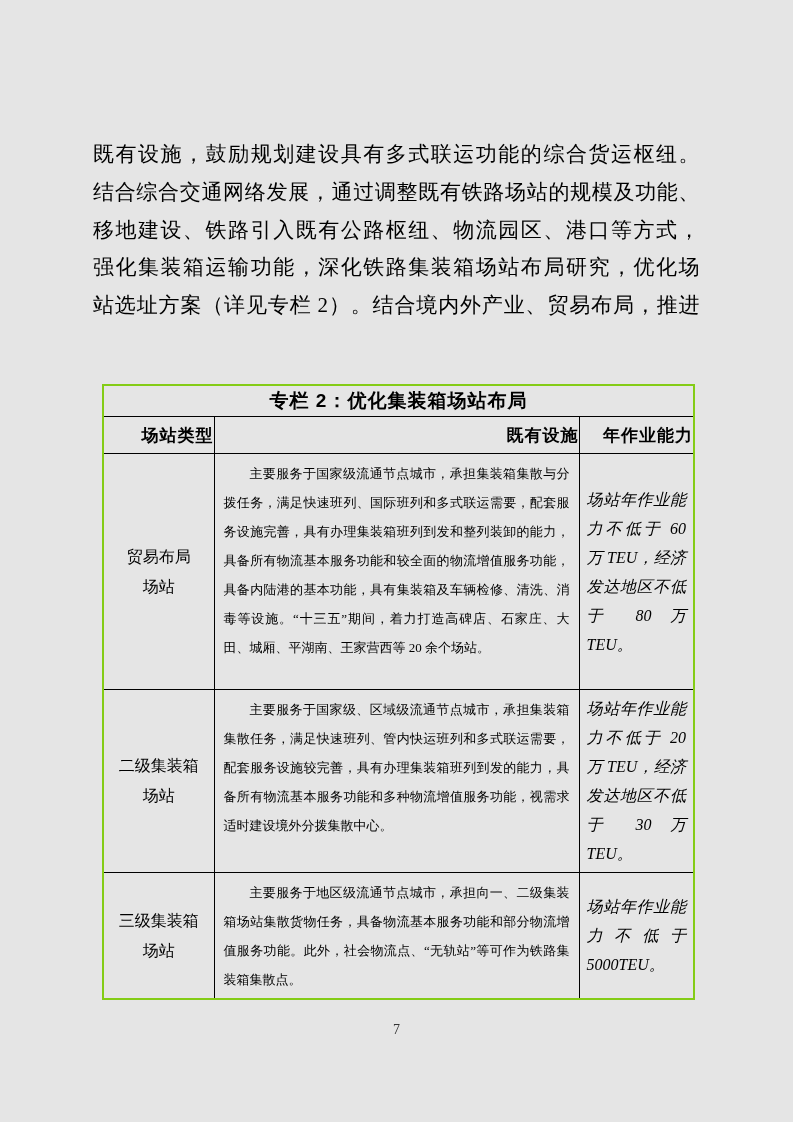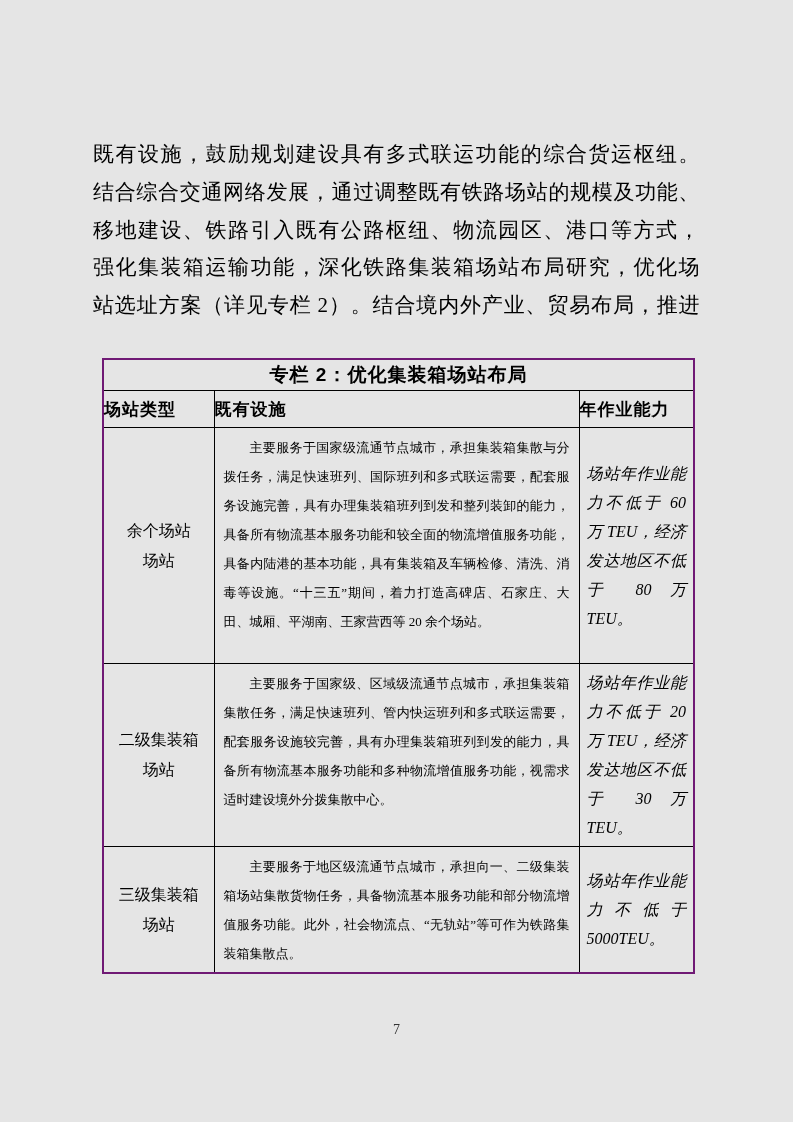--- a/index.html
+++ b/index.html
@@ -28,43 +28,43 @@
     text-align-last: justify;
     white-space: normal;
     overflow: hidden;
     letter-spacing: 0.5px;
   }
 
   
   .box-table {
     position: absolute;
     left: 102px;
-    top: 358px;
+    top: 384px;
     width: 591px;
     border-collapse: collapse;
     table-layout: fixed;
-    border: 2px solid #701a75;
+    border: 2px solid #84cc16;
   }
   .box-table td {
     border: 1px solid #000000;
     font-size: 16px;
     vertical-align: middle;
     padding: 0;
   }
   .box-table td.title-cell {
     height: 30px;
     text-align: center;
     font-family: "Liberation Sans", "DejaVu Sans", sans-serif;
     font-weight: bold;
     font-size: 19px;
     letter-spacing: 1px;
   }
   .box-table tr.hdr td {
     height: 36px;
-    text-align: left;
+    text-align: right;
     font-family: "Liberation Sans", "DejaVu Sans", sans-serif;
     font-weight: bold;
     font-size: 17px;
     letter-spacing: 1px;
   }
   .box-table td.type-cell {
     text-align: center;
     line-height: 30px;
     font-size: 16px;
   }
@@ -125,21 +125,21 @@
       <tr>
         <td class="title-cell" colspan="3">专栏 2：优化集装箱场站布局</td>
       </tr>
       <tr class="hdr">
         <td>场站类型</td>
         <td>既有设施</td>
         <td>年作业能力</td>
       </tr>
       <tr class="r1">
         <td class="type-cell">
-          <div>余个场站</div>
+          <div>贸易布局</div>
           <div>场站</div>
         </td>
         <td class="func-cell">
           <div class="func-text">主要服务于国家级流通节点城市，承担集装箱集散与分拨任务，满足快速班列、国际班列和多式联运需要，配套服务设施完善，具有办理集装箱班列到发和整列装卸的能力，具备所有物流基本服务功能和较全面的物流增值服务功能，具备内陆港的基本功能，具有集装箱及车辆检修、清洗、消毒等设施。“十三五”期间，着力打造高碑店、石家庄、大田、城厢、平湖南、王家营西等 20 余个场站。</div>
         </td>
         <td class="cap-cell">
           <div class="cap-text">场站年作业能力不低于 60 万 TEU，经济发达地区不低于 80 万 TEU。</div>
         </td>
       </tr>
       <tr class="r2">

